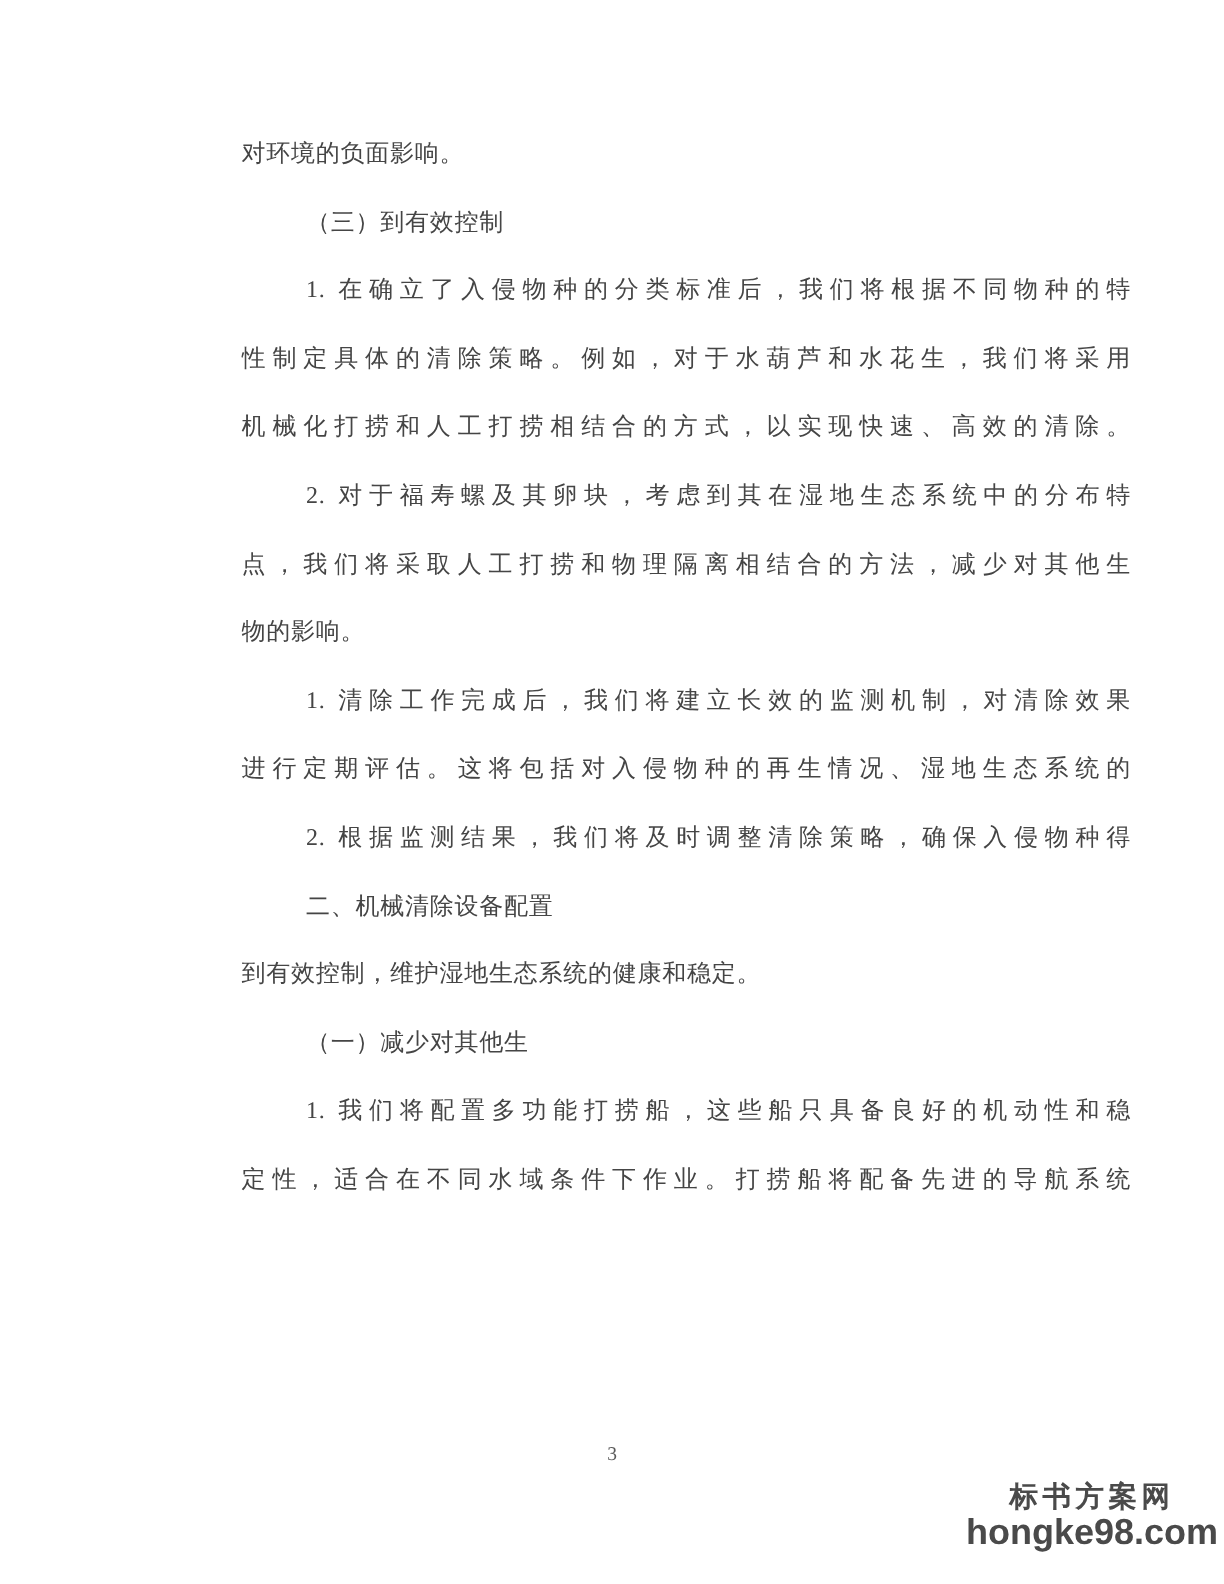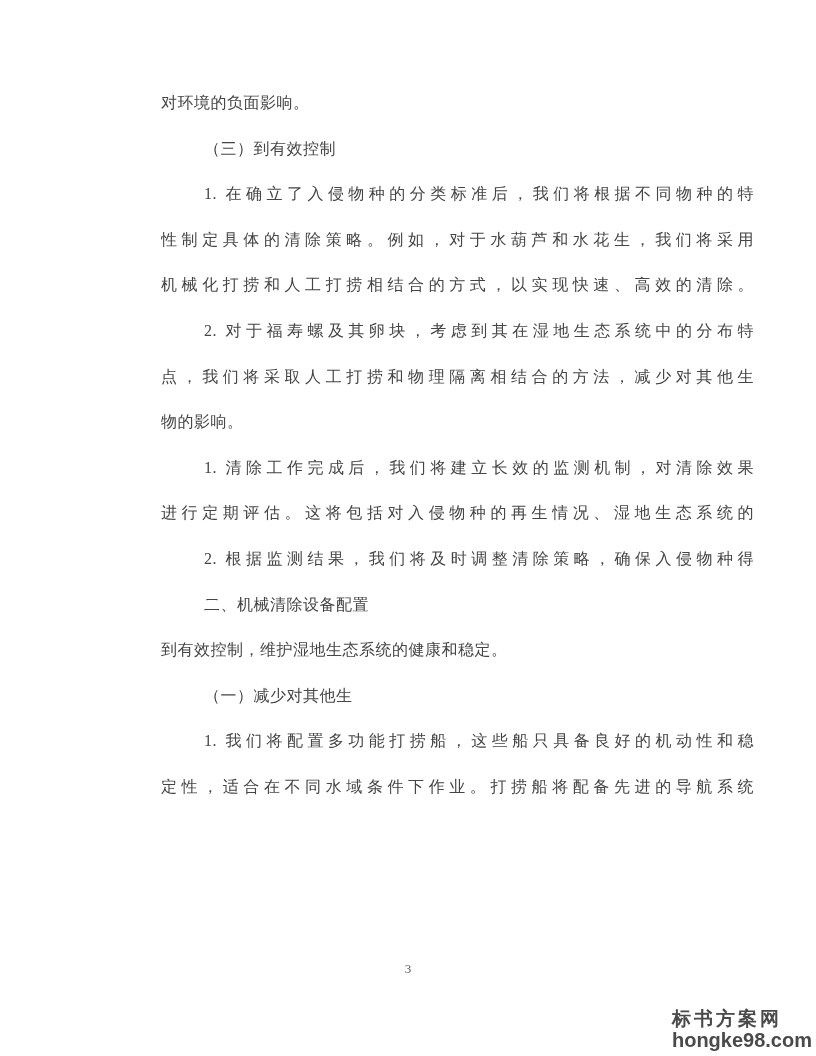--- a/index.html
+++ b/index.html
@@ -46,34 +46,34 @@
     right: 0;
     top: 961px;
     text-align: center;
     font-size: 13px;
     color: #5a5a5a;
     font-family: "Liberation Serif", serif;
   }
   .watermark {
     position: absolute;
     right: 4px;
-    bottom: 6px;
-    text-align: left;
+    bottom: 22px;
+    text-align: center;
     font-family: "Liberation Sans", sans-serif;
     line-height: 1.0;
     margin-left: 20px;
   }
   .watermark .wm-cn {
     font-size: 19px;
     font-weight: 900;
     letter-spacing: 3px;
     margin-bottom: 2px;
   }
   .watermark .wm-url {
-    font-size: 20px;
+    font-size: 24px;
     font-weight: 700;
     letter-spacing: 0px;
   }
 </style>
 </head>
 <body>
 
 <div class="page">
 
   <div class="textblock" style="color: rgb(69, 69, 69);">

